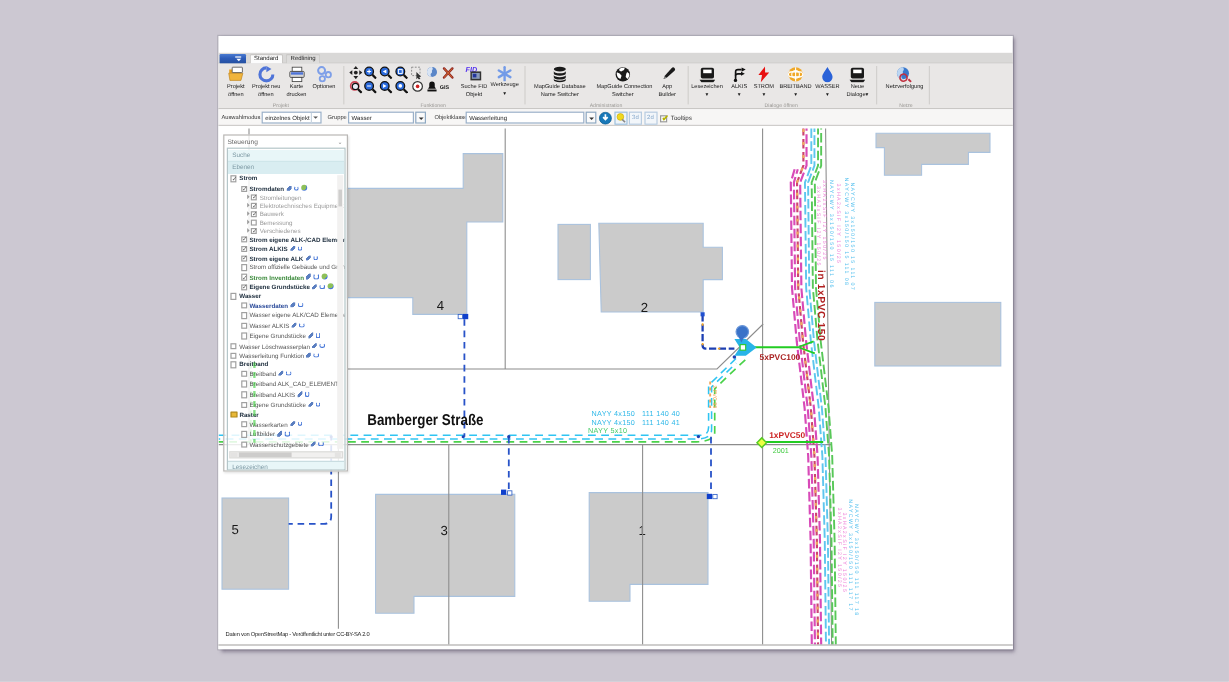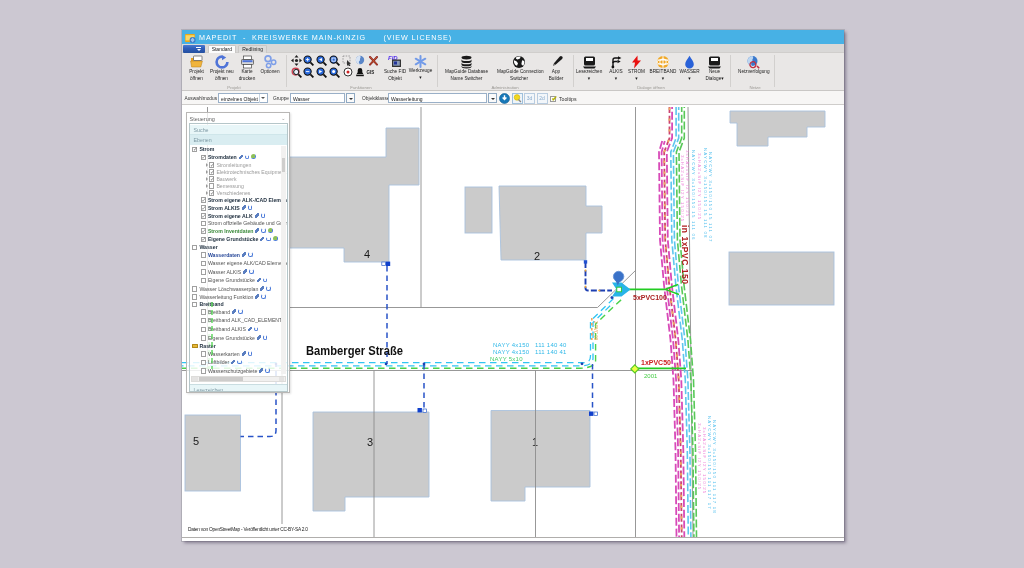--- a/index.html
+++ b/index.html
@@ -50,29 +50,20 @@
 .bd{font-weight:bold;color:#1c2c3c;}
 .nm{color:#555;}
 .blu{font-weight:bold;color:#2a4a9a;}
 .grn{font-weight:bold;color:#3a8a3a;}
 .ip{display:inline-block;width:4px;height:4.5px;margin-left:2px;background:linear-gradient(135deg,transparent 30%,#5a7ec0 30%,#5a7ec0 75%,transparent 75%);}
 .irf{display:inline-block;width:4.5px;height:4.5px;margin-left:2px;border-radius:50%;border:1.1px solid #4878d8;border-top-color:transparent;}
 .ig{display:inline-block;width:5px;height:5px;margin-left:2px;border-radius:50%;background:radial-gradient(circle at 35% 35%,#8ec05a 0 55%,#4878d8 60%);}
 .fol{display:inline-block;width:5.5px;height:4.5px;margin-right:2px;background:#e8b838;border:.6px solid #b08818;border-radius:.5px;position:relative;top:.5px;}
 </style></head><body>
 <div id="win">
- <div id="tbar">
-  <svg id="appico" viewBox="0 0 13 12">
-        <rect x="1" y="2" width="10" height="8" rx="1" fill="#e8a818"></rect>
-        <rect x="1.6" y="3.2" width="8.8" height="5.2" fill="#f8d868"></rect>
-        <circle cx="8.6" cy="8" r="3" fill="#3a78c8"></circle>
-        <path d="M6.5 8 L8.6 5.6 L10.7 8 L8.6 10.4 Z" fill="#9cc4ee"></path>
-      </svg>
-  <span class="tt">MAPEDIT  -  KREISWERKE MAIN-KINZIG      (VIEW LICENSE)</span>
- </div>
  <div id="tabrow">
   <div id="filebtn"></div>
   <div class="tab" id="tab1">Standard</div>
   <div class="tab" id="tab2">Redlining</div>
  </div>
  <div id="ribbon">
   <div class="rbtn" style="left:3px;top:2px;width:23px;">
    <svg width="15" height="14" viewBox="0 0 15 14">
           <path d="M2 3 h4 l1 1.3 h5 v2 h-10 z" fill="#e8a020"></path>
           <path d="M1.6 6 h11.8 l-1.6 6 H2.6 z" fill="#f0b43c" stroke="#b87c10" stroke-width=".5"></path>

